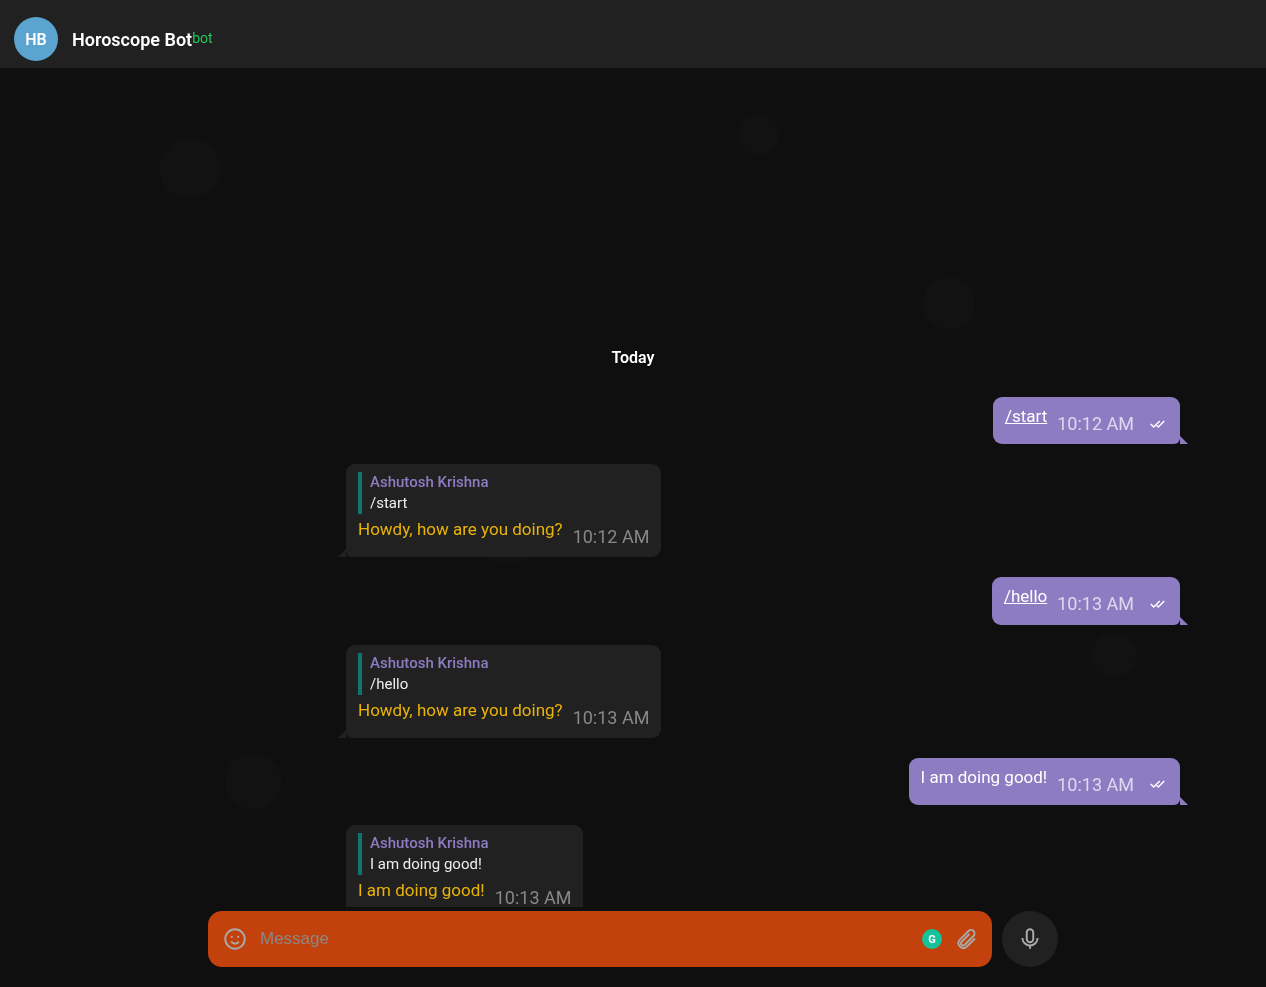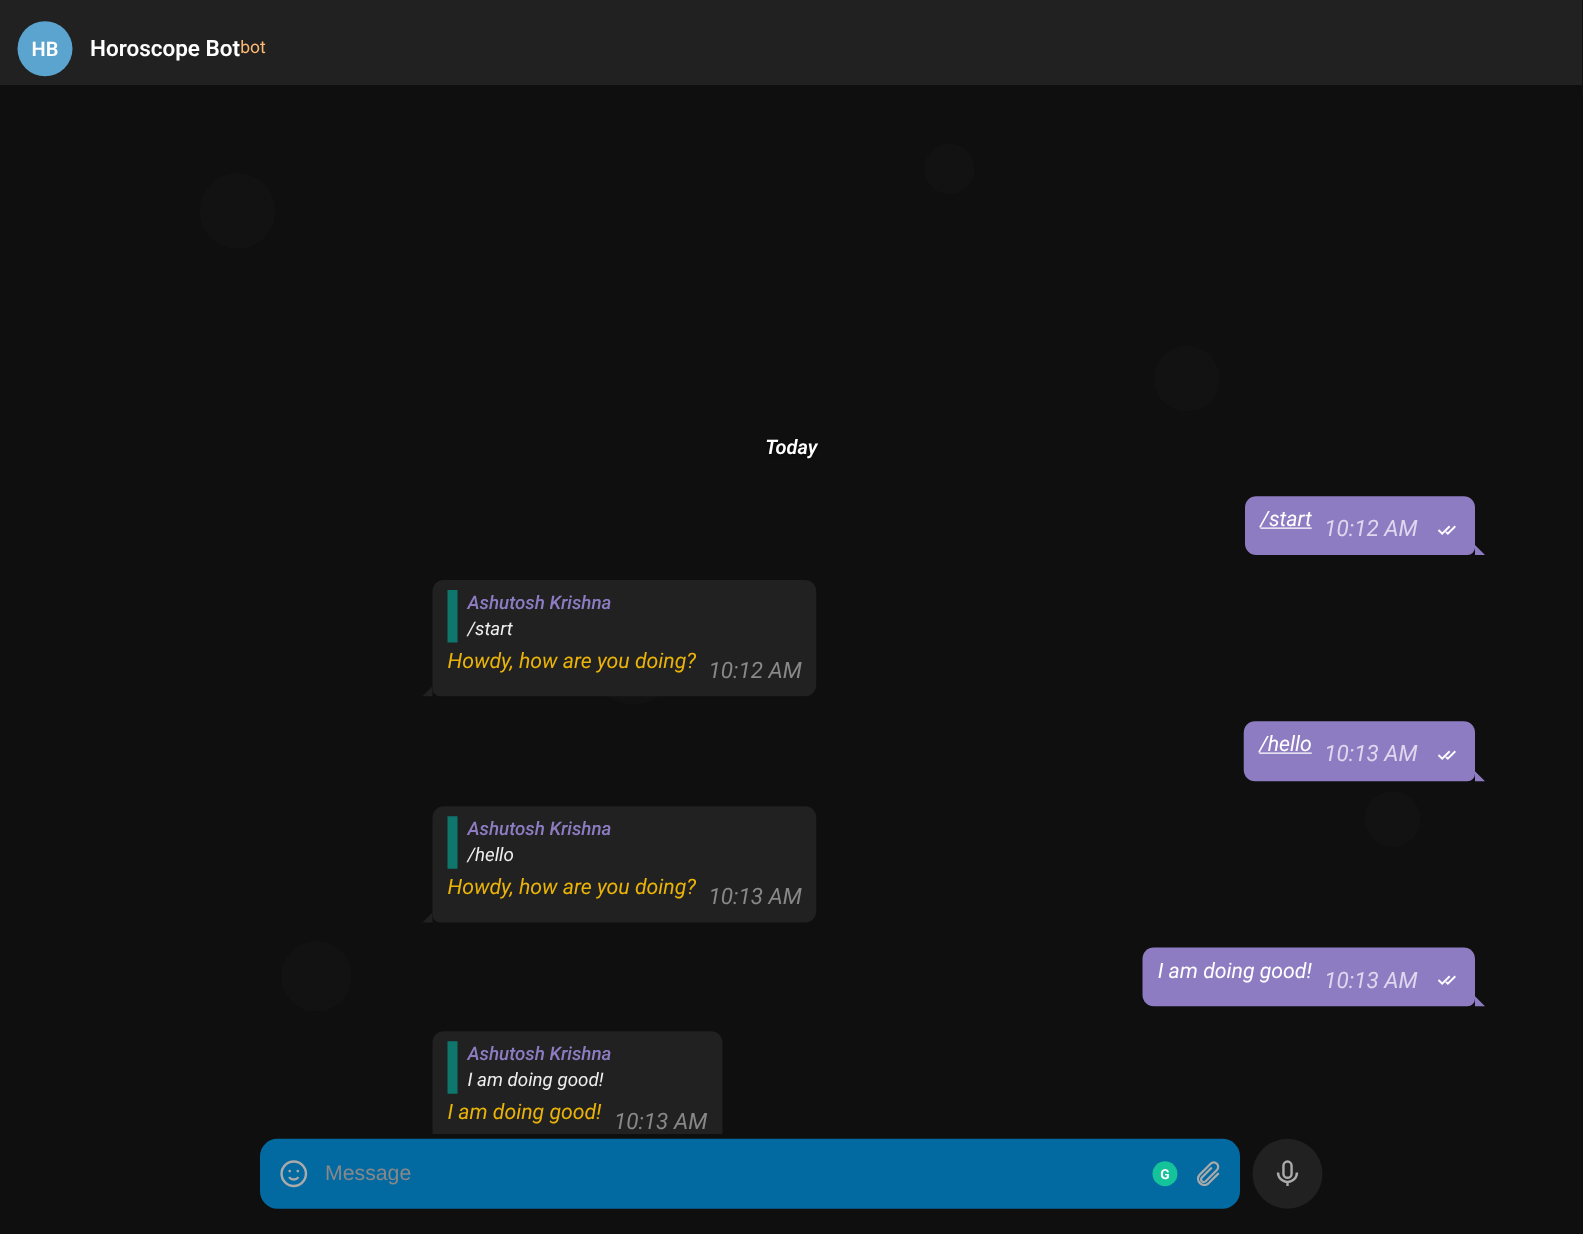--- a/index.html
+++ b/index.html
@@ -40,21 +40,21 @@
   display: flex;
   flex-direction: row;
 }
 .header-title {
   font-size: 18px;
   font-weight: 600;
   color: #fff;
 }
 .header-subtitle {
   font-size: 14px;
-  color: #fdba74;
+  color: #22c55e;
   margin-top: 1px;
 }
 .chat-area {
   position: absolute;
   top: 68px;
   bottom: 80px;
   left: 0;
   right: 0;
   background-color: #0f0f0f;
   background-image:
@@ -64,21 +64,20 @@
     radial-gradient(circle at 88% 70%, rgba(255,255,255,0.012) 0, rgba(255,255,255,0.012) 22px, transparent 22px),
     radial-gradient(circle at 20% 85%, rgba(255,255,255,0.012) 0, rgba(255,255,255,0.012) 28px, transparent 28px),
     radial-gradient(circle at 60% 8%, rgba(255,255,255,0.012) 0, rgba(255,255,255,0.012) 20px, transparent 20px);
   overflow-y: auto;
   padding: 20px 0;
 }
 .chat-inner {
   max-width: 1110px;
   margin: 0 auto;
   padding: 0 8px;
-  font-style: italic;
 }
 .date-separator {
   text-align: center;
   margin: 260px 0 30px;
 }
 .date-label {
   display: inline-block;
   font-size: 16px;
   font-weight: 600;
   color: #fff;
@@ -131,21 +130,21 @@
   left: -8px;
   bottom: 0;
   width: 0;
   height: 0;
   border: 8px solid transparent;
   border-right-color: #212121;
   border-bottom: none;
   border-left: none;
 }
 .bubble .reply-strip {
-  border-left: 8px solid #0f766e;
+  border-left: 4px solid #0f766e;
   padding-left: 8px;
   margin-bottom: 4px;
 }
 .reply-name {
   color: #8e7cc3;
   font-size: 15px;
   font-weight: 500;
 }
 .reply-text {
   color: #eee;
@@ -187,21 +186,21 @@
   bottom: 20px;
   left: 50%;
   transform: translateX(-50%);
   width: 850px;
   display: flex;
   align-items: center;
   gap: 10px;
 }
 .composer {
   flex: 1;
-  background: #0369a1;
+  background: #c2410c;
   border-radius: 14px;
   height: 56px;
   display: flex;
   align-items: center;
   padding: 0 14px;
   gap: 12px;
 }
 .composer .icon-btn {
   color: #aaa;
   display: flex;

